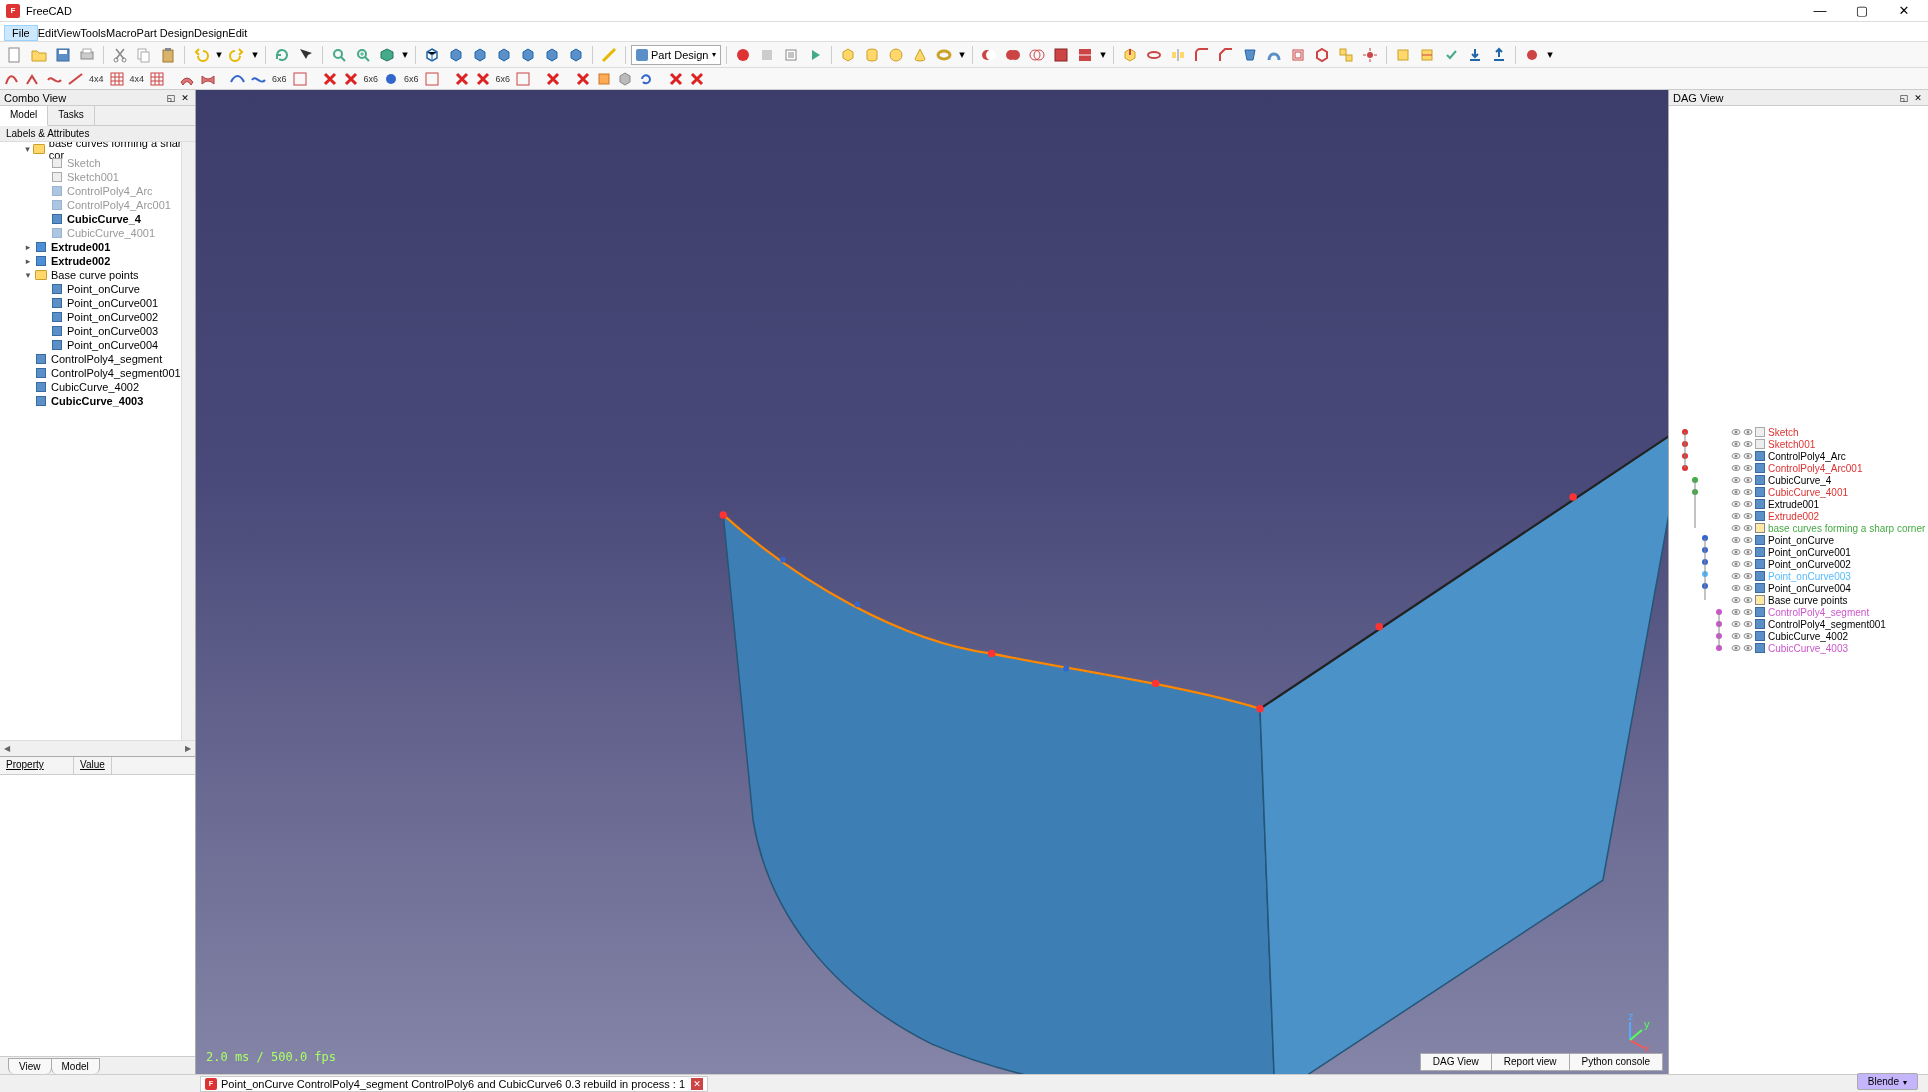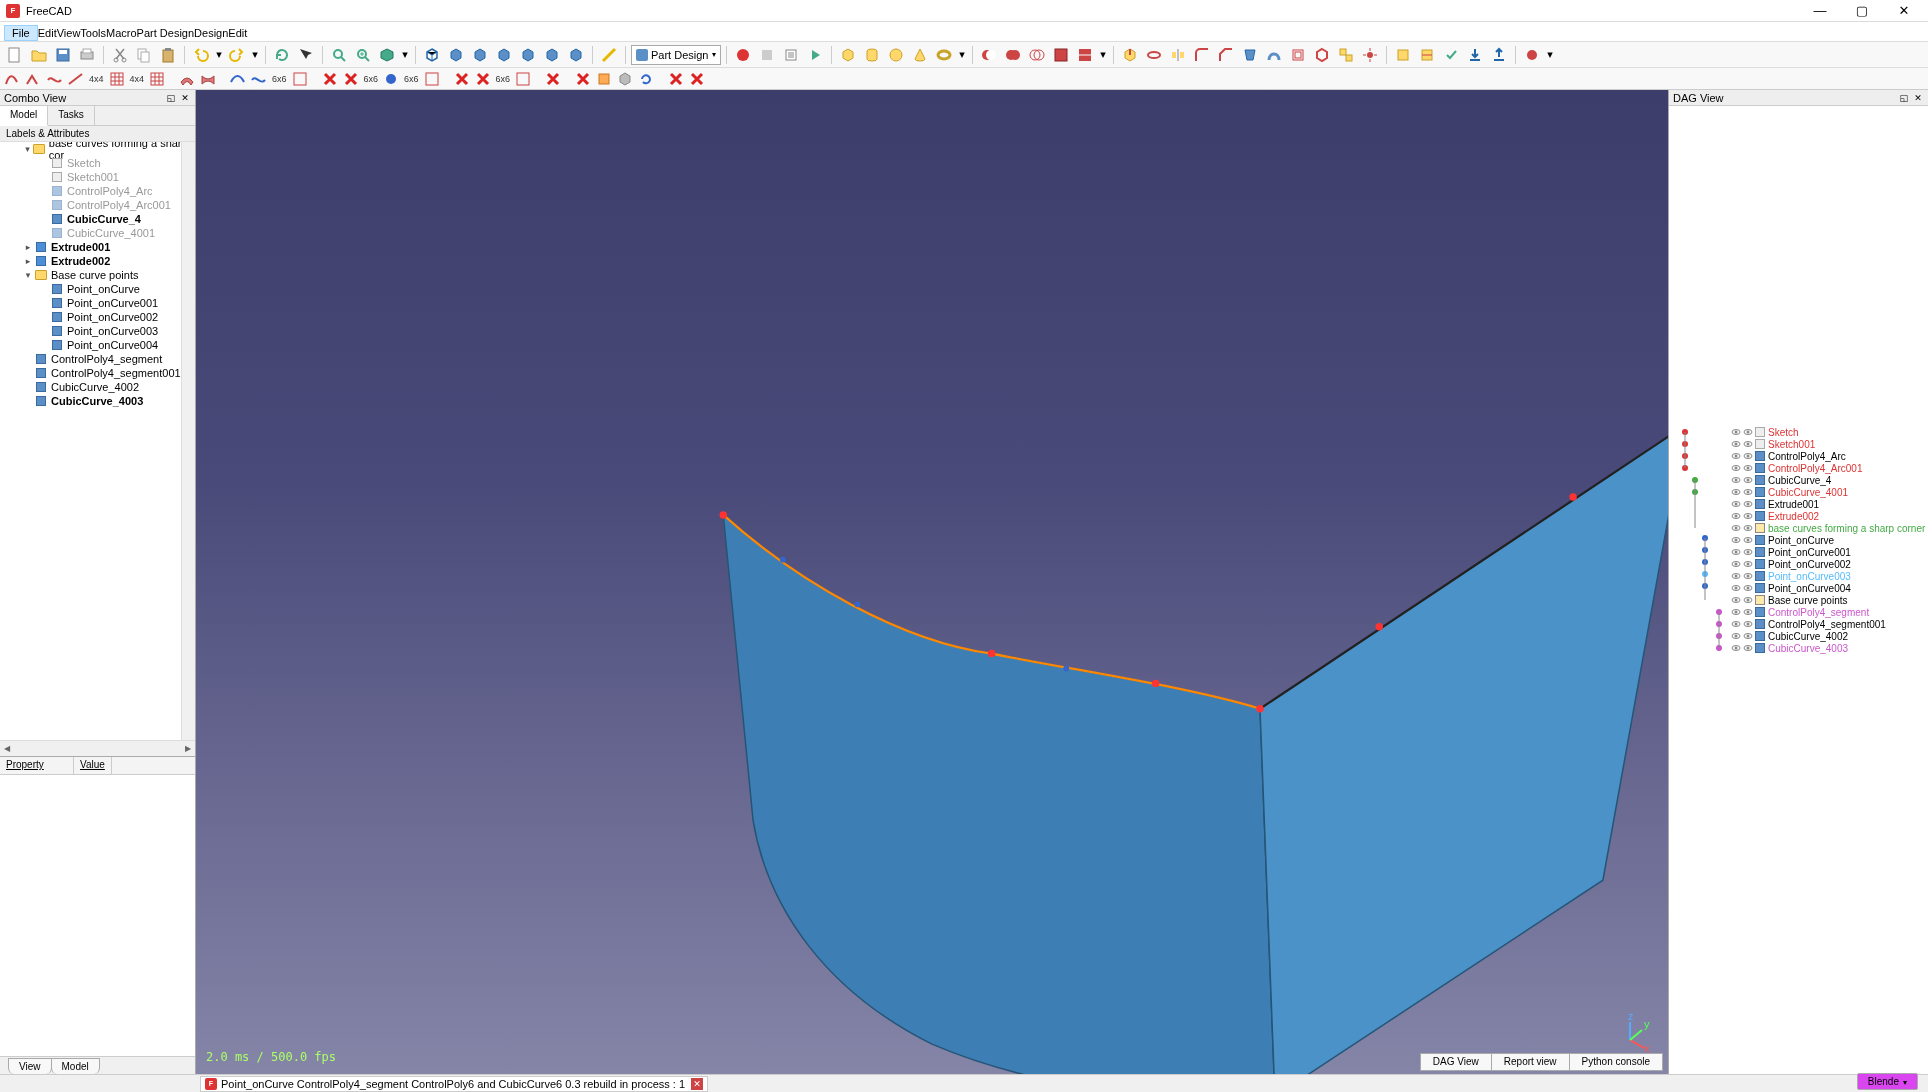--- a/index.html
+++ b/index.html
@@ -53,21 +53,21 @@
 .dag-item .di-eye { width:10px; height:10px; margin-right:2px;}
 .dag-item .di-box { width:10px; height:10px; margin-right:3px; border:1px solid #888; background:#ffe9a8;}
 .dag-item .di-box.blue { background:#5b8fc7; border-color:#3a6a9e;}
 .dag-item .di-label { font-size: 10px; }
 .status-bar { height: 18px; background: #f0f0f0; border-top: 1px solid #ccc; display: flex; align-items: center; }
 .status-msg-wrap { display:flex; align-items:center; margin-left:200px; padding:1px 4px; background:#fff; border:1px solid #ccc; font-size:10px;}
 .status-msg-wrap .sicon{ width:12px;height:12px;background:#d33;border-radius:2px;margin-right:4px;display:flex;align-items:center;justify-content:center;color:#fff;font-size:7px;font-weight:bold;}
 .status-msg-wrap .sclose{ width:12px;height:12px;background:#c44;color:#fff;margin-left:6px;display:flex;align-items:center;justify-content:center;font-size:9px;cursor:pointer;}
 .bottom-tabs-right { position:absolute; right:266px; bottom:21px; height: 18px; display: flex; background: #f0f0f0; }
 .bottom-tabs-right .btab { font-size: 10px; padding: 2px 12px; background: #f8f8f8; border: 1px solid #aaa; margin-right:-1px; cursor:pointer;}
-.blender-btn { position:absolute; right:10px; bottom:2px; padding:2px 10px; border:1px solid #aaa; background:#d946ef; font-size:10px; border-radius:2px; cursor:pointer;}
+.blender-btn { position:absolute; right:10px; bottom:2px; padding:2px 10px; border:1px solid #aaa; background:#c4b5fd; font-size:10px; border-radius:2px; cursor:pointer;}
 .blender-btn::after{content:"▾"; margin-left:4px; font-size:8px;}
 svg { overflow: visible; }
 .folder-icon { width:12px; height:10px; background:#ffd76b; border:1px solid #c9a227; border-radius:1px;}
 .cube-icon { width:10px; height:10px; background:#5b8fc7; border:1px solid #3a6a9e;}
 .sketch-icon { width:10px; height:10px; border:1px solid #aaa; background:#eee;}
 </style>
 </head>
 <body>
 
 <div class="titlebar">

